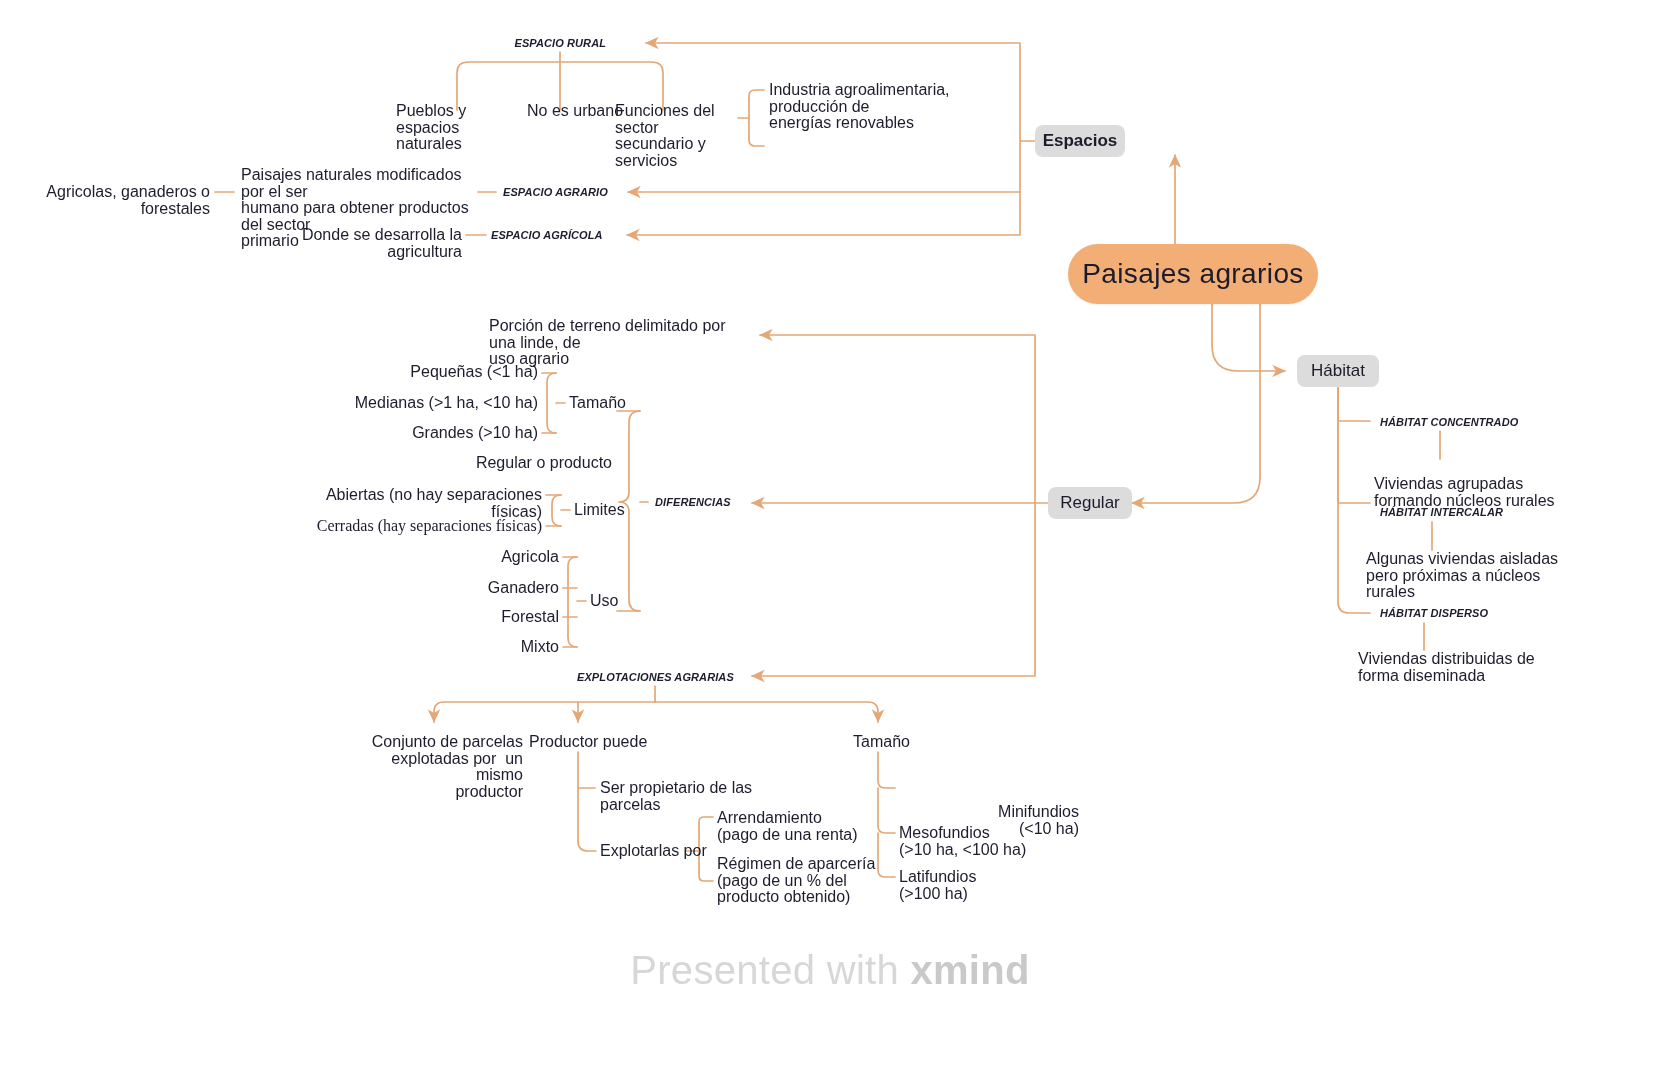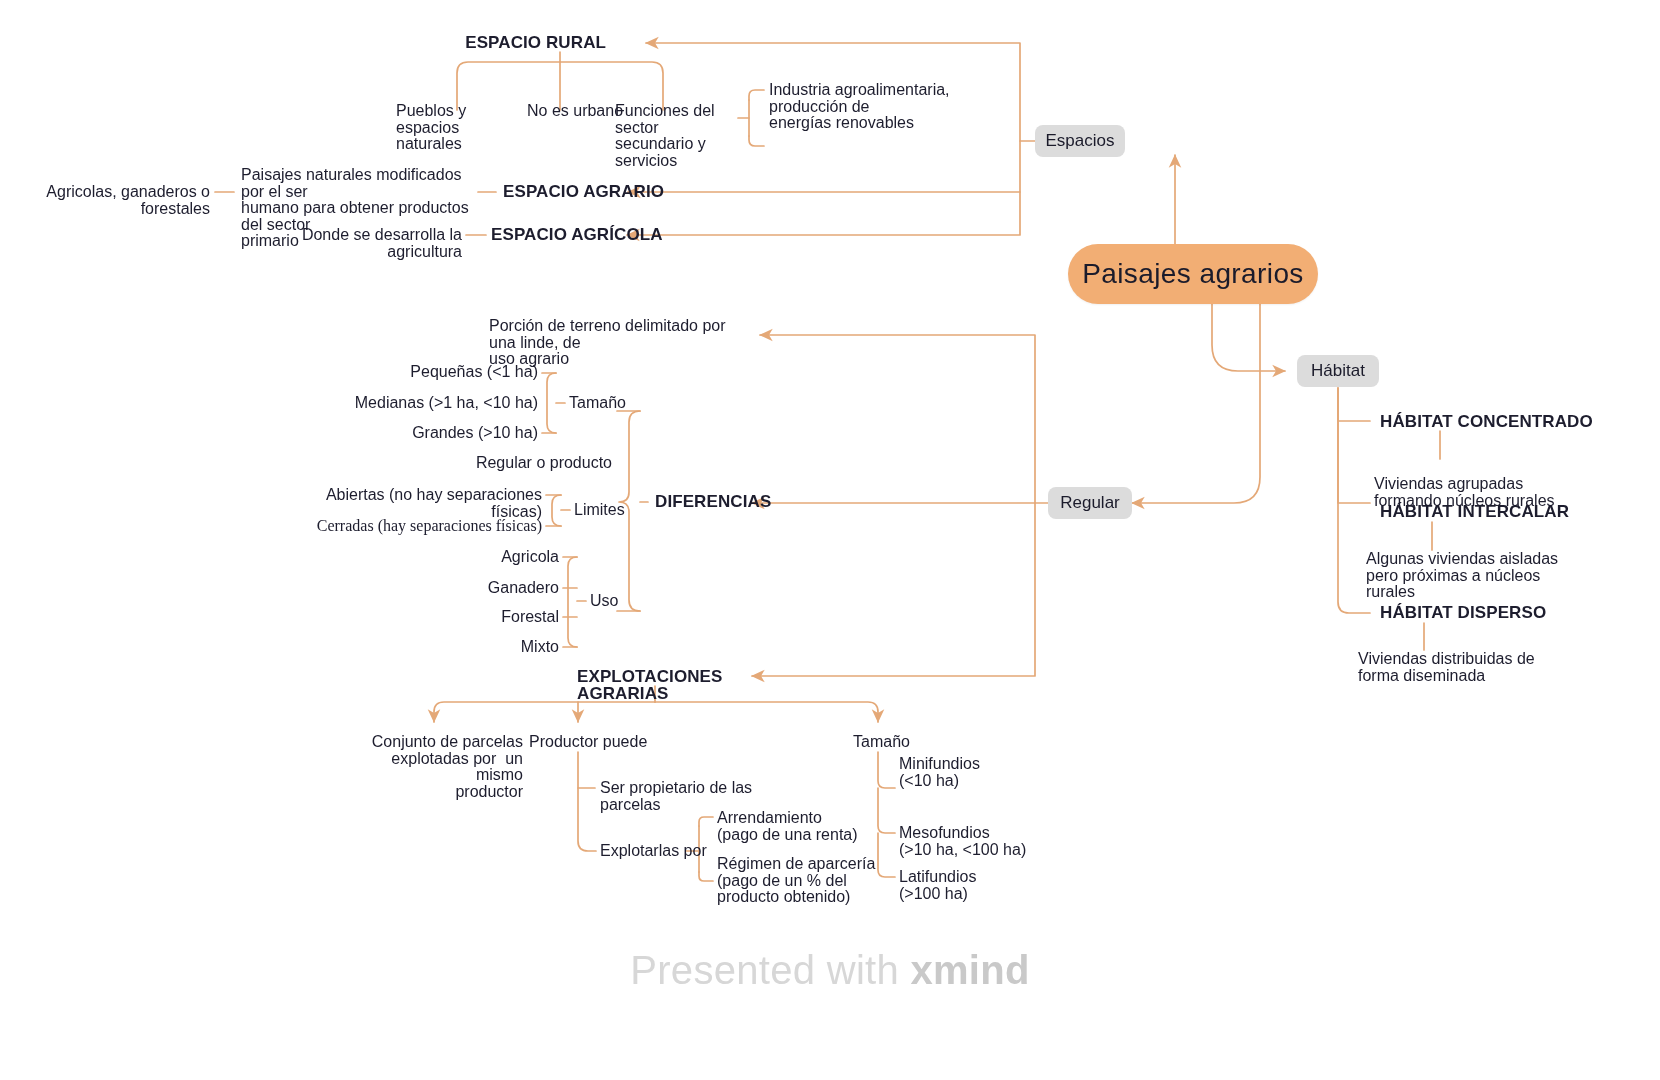--- a/index.html
+++ b/index.html
@@ -25,22 +25,23 @@
   }
   .node {
     position: absolute;
     color: #1d1d2e;
     font-size: 16px;
     line-height: 16.5px;
     white-space: pre-wrap;
   }
   .bold {
     font-weight: bold;
-    font-size: 17px;
+    font-size: 11px;
     letter-spacing: .1px;
+    font-style: italic;
   }
   .r { text-align: right; }
   .root {
     position: absolute;
     background: #f2ae74;
     border-radius: 34px;
     color: #1b1b2b;
     font-size: 28px;
     letter-spacing: .4px;
     display: flex;
@@ -157,21 +158,21 @@
       <path d="M878,752 L878,781 Q878,788 885,788 L895,788"></path>
       <path d="M878,788 L878,826 Q878,833 885,833 L895,833"></path>
       <path d="M878,833 L878,870 Q878,877 885,877 L895,877"></path>
     </g>
   </svg>
 
   <div class="root" style="left:1068px; top:244px; width:250px; height:60px;">
     <span>Paisajes agrarios</span>
   </div>
 
-  <div class="chip" style="left:1035px; top:125px; width:90px; height:32px;">
+  <div class="chip" style="left:1035px; top:125px; width:90px; height:32px;font-weight:bold;">
     <span>Espacios</span>
   </div>
   <div class="chip" style="left:1297px; top:355px; width:82px; height:32px;">
     <span>Hábitat</span>
   </div>
   <div class="chip" style="left:1048px; top:487px; width:84px; height:32px;">
     <span>Regular</span>
   </div>
 
   <div class="node bold r" style="left:426px; top:35px; width:180px;">ESPACIO RURAL</div>
@@ -237,21 +238,21 @@
   <div class="node" style="left:600px; top:780px; width:200px;">Ser propietario de las parcelas</div>
   <div class="node" style="left:600px; top:843px; width:120px;">Explotarlas por</div>
 
   <div class="node" style="left:717px; top:810px; width:180px;">Arrendamiento
 (pago de una renta)</div>
   <div class="node" style="left:717px; top:856px; width:180px;">Régimen de aparcería
 (pago de un % del
 producto obtenido)</div>
 
   <div class="node" style="left:853px; top:734px; width:90px;">Tamaño</div>
-  <div class="node" style="left:899px; top:756px; width:180px;">Minifundios
+  <div class="node" style="left:899px; top:804px; width:180px;text-align:right;">Minifundios
 (&lt;10 ha)</div>
   <div class="node" style="left:899px; top:825px; width:180px;">Mesofundios
 (&gt;10 ha, &lt;100 ha)</div>
   <div class="node" style="left:899px; top:869px; width:180px;">Latifundios
 (&gt;100 ha)</div>
 
   <div class="watermark" style="top:948px;">
     <span>Presented with </span><b>xmind</b>
   </div>
 

